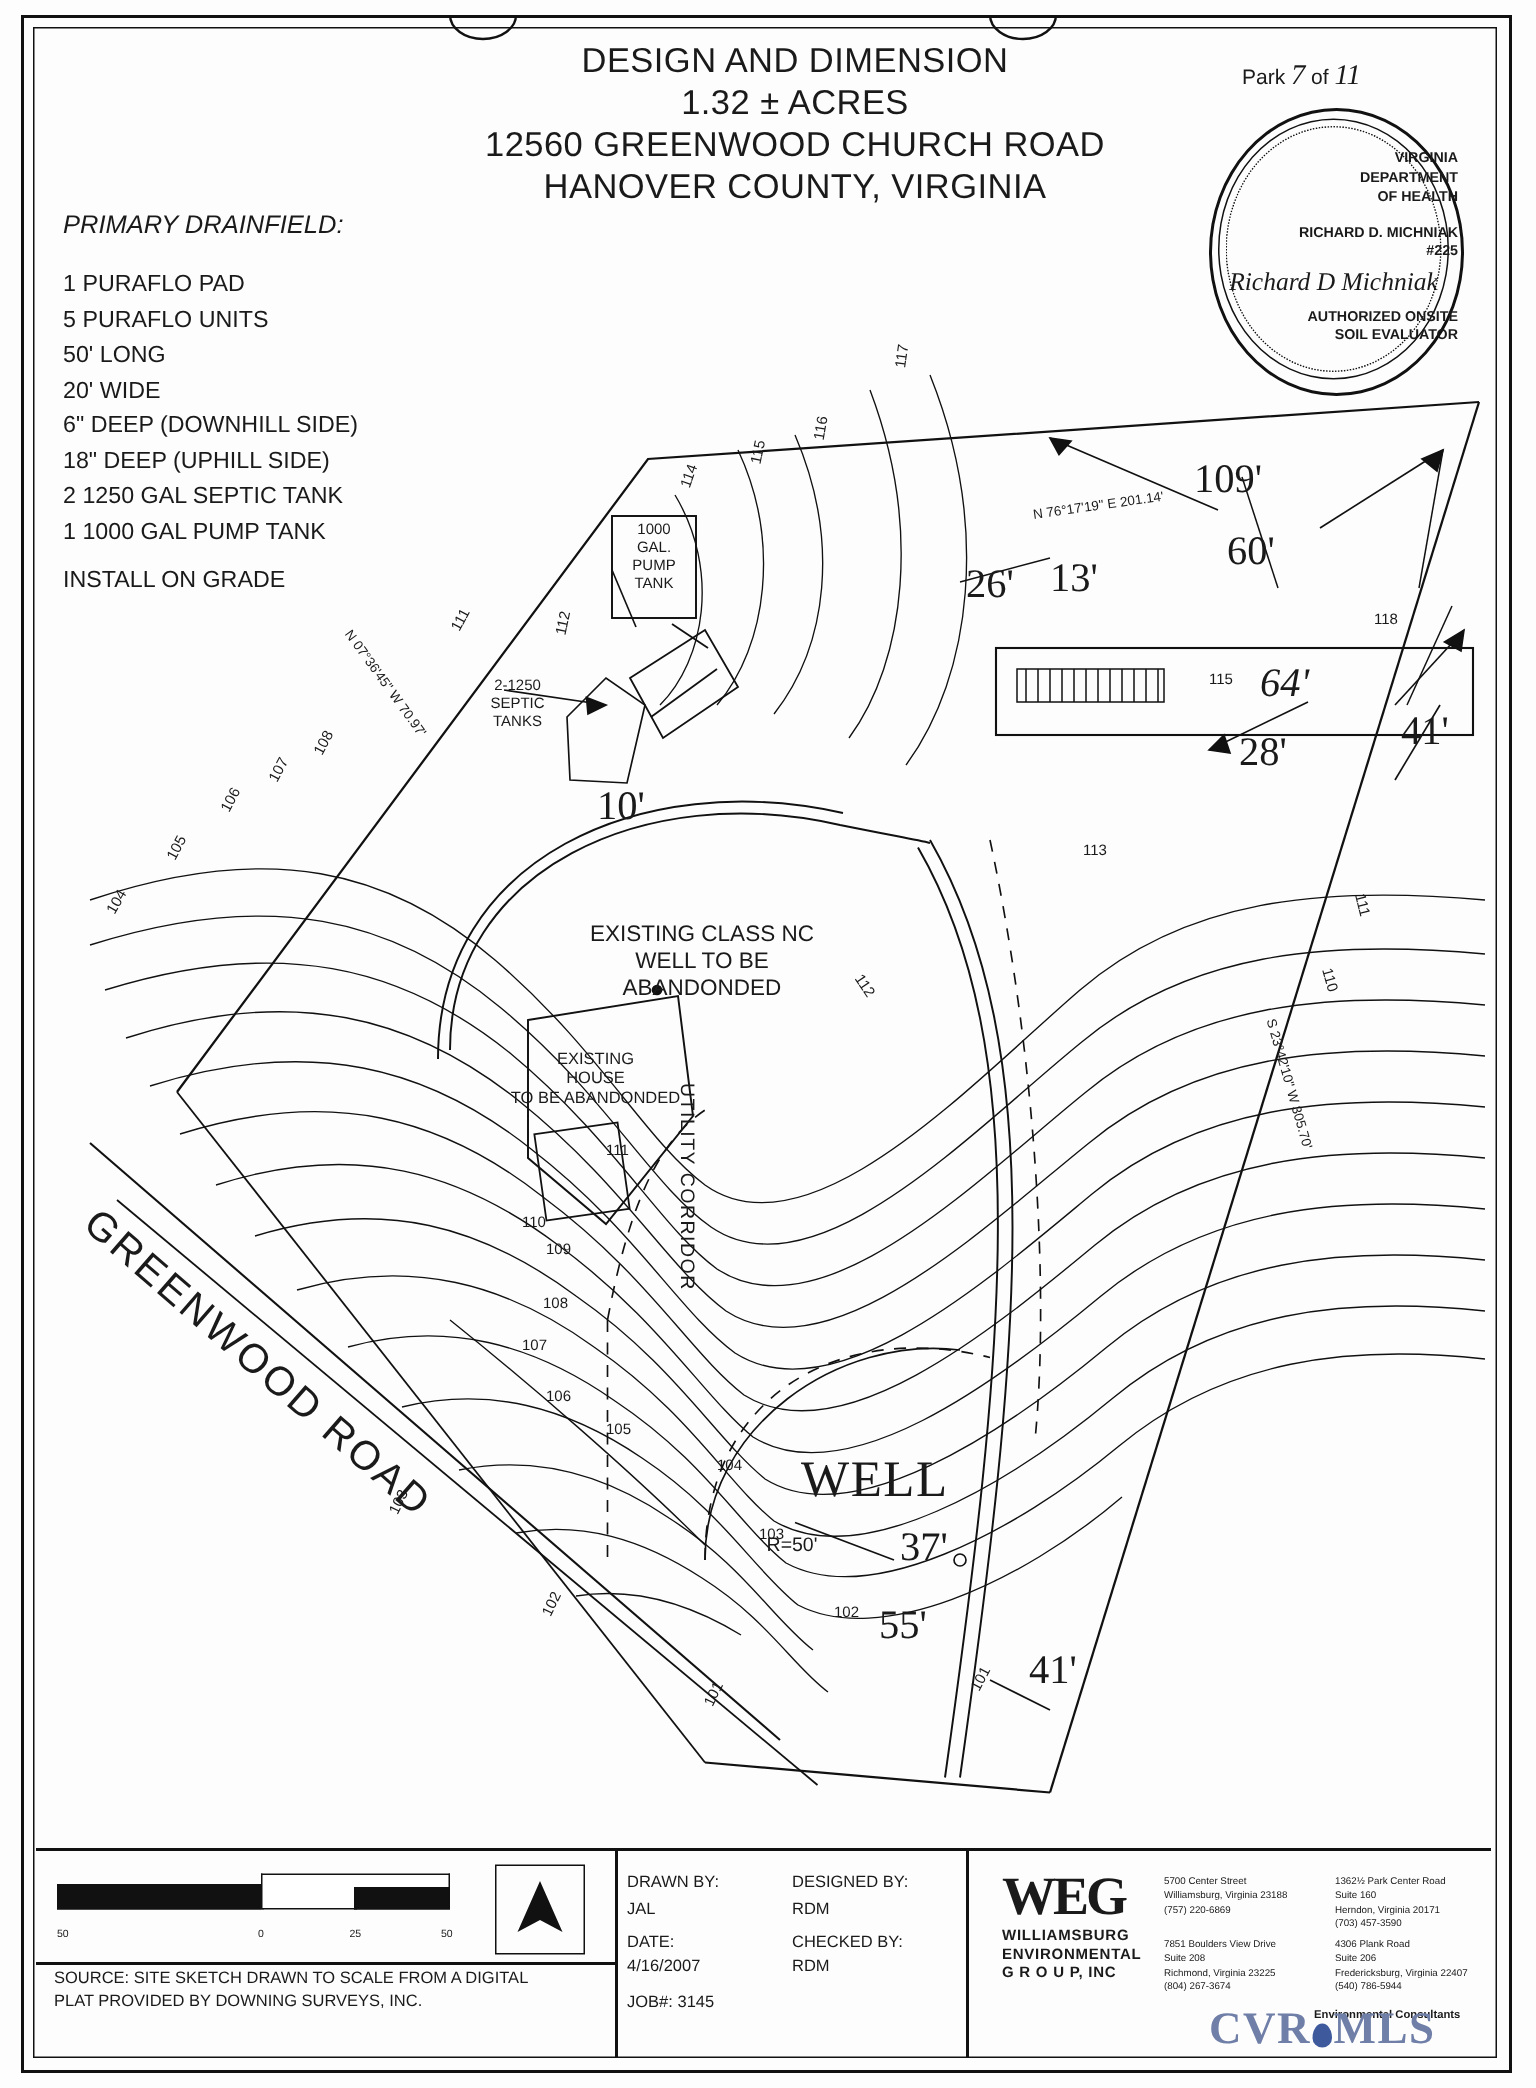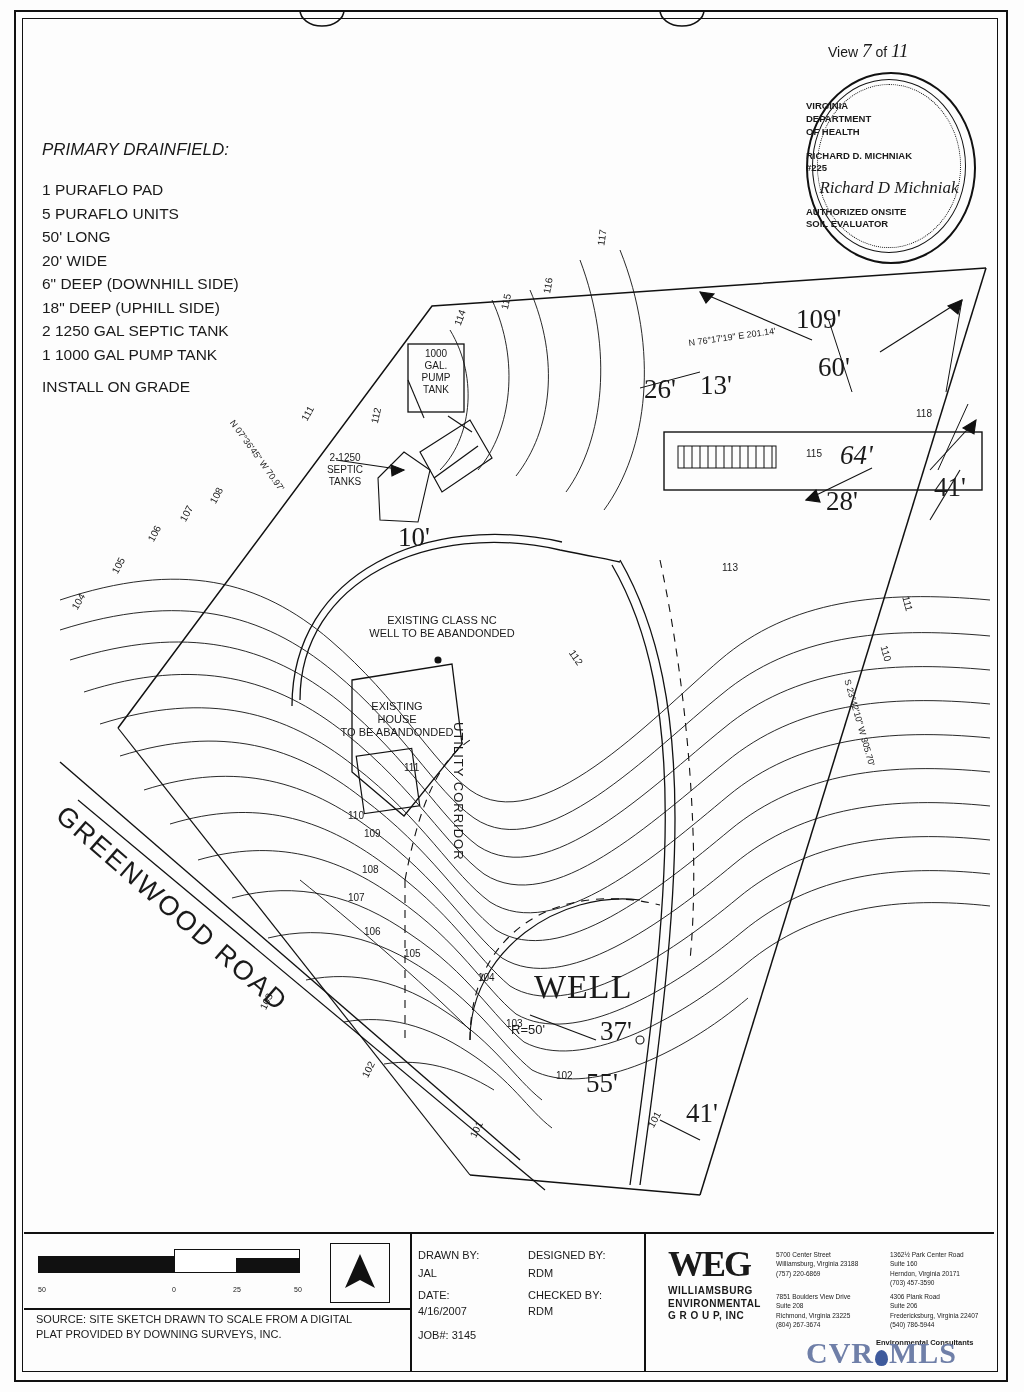--- a/index.html
+++ b/index.html
@@ -11,21 +11,21 @@
   .title-block{position:absolute;left:250px;top:26px;width:560px;text-align:center;line-height:1.22;}
   .title-block div{font-size:23px;letter-spacing:.3px;}
   .page-label{position:absolute;left:828px;top:40px;font-size:14px;}
   .page-num{font-family:"Liberation Serif",serif;font-style:italic;font-size:19px;}
   .seal{position:absolute;left:806px;top:72px;width:168px;height:190px;}
   .seal .ring{position:absolute;left:0;top:0;width:166px;height:188px;border:2px solid #111;
       border-radius:50%;}
   .seal .ring2{position:absolute;left:6px;top:7px;width:152px;height:172px;border:1px solid #111;
       border-radius:50%;}
   .seal .ring3{position:absolute;left:11px;top:12px;width:142px;height:162px;border:1px dotted #111;border-radius:50%;}
-  .seal-txt{position:absolute;width:166px;text-align:left;font-size:9.5px;font-weight:bold;line-height:1.25;}
+  .seal-txt{position:absolute;width:166px;text-align:right;font-size:9.5px;font-weight:bold;line-height:1.25;}
   .seal-sig{position:absolute;width:166px;text-align:center;font-family:"Liberation Serif",serif;
       font-style:italic;font-size:17px;}
   .primary-label{position:absolute;left:42px;top:140px;font-size:17px;font-style:italic;}
   .spec-list{position:absolute;left:42px;top:178px;font-size:15.5px;line-height:1.52;}
   .install{position:absolute;left:42px;top:378px;font-size:15.5px;}
   .dimension{position:absolute;font-family:"Liberation Serif",serif;font-size:27px;}
   .small-note{position:absolute;font-size:10px;line-height:1.2;text-align:center;}
   .contour-lbl{position:absolute;font-size:10px;}
   .bearing{position:absolute;font-size:9px;white-space:nowrap;}
   .well-word{position:absolute;left:534px;top:968px;font-family:"Liberation Serif",serif;font-size:34px;letter-spacing:1px;}
@@ -154,23 +154,29 @@
       <path d="M352 680 L452 664 L462 744 L404 816 L352 772 Z" stroke-width="1.3"></path>
       <rect x="360" y="752" width="56" height="58" stroke-width="1.2" transform="rotate(-8 388 781)"></rect>
 
       <circle cx="438" cy="660" r="3" fill="#111"></circle>
       <circle cx="640" cy="1040" r="4" fill="none"></circle>
 
       <path d="M118 728 L118 470 L240 408" stroke-width="0"></path>
     </g>
   </svg>
 
+  <div class="title-block">
+    <div>DESIGN AND DIMENSION</div>
+    <div>1.32 ± ACRES</div>
+    <div>12560 GREENWOOD CHURCH ROAD</div>
+    <div>HANOVER COUNTY, VIRGINIA</div>
+  </div>
 
   <div class="page-label">
-    <span>View</span>
+    <span>Park</span>
     <span class="page-num">7</span>
     <span>of</span>
     <span class="page-num">11</span>
   </div>
 
   <div class="seal">
     <div class="ring"></div>
     <div class="ring2"></div>
     <div class="ring3"></div>
     <div class="seal-txt" style="top:28px">VIRGINIA</div>
@@ -196,21 +202,21 @@
   </div>
   <div class="install">INSTALL ON GRADE</div>
 
   <div class="small-note" style="left:408px;top:348px;width:56px;white-space:pre-line;">1000
 GAL.
 PUMP
 TANK</div>
   <div class="small-note" style="left:312px;top:452px;width:66px;white-space:pre-line;">2-1250
 SEPTIC
 TANKS</div>
-  <div class="small-note" style="left:362px;top:614px;width:160px;white-space:pre-line;font-size:11px;">EXISTING CLASS NC
+  <div class="small-note" style="left:388px;top:614px;width:160px;white-space:pre-line;font-size:15px;">EXISTING CLASS NC
 WELL TO BE ABANDONDED</div>
   <div class="small-note" style="left:332px;top:700px;width:130px;white-space:pre-line;font-size:11px;">EXISTING
 HOUSE
 TO BE ABANDONDED</div>
   <div class="utility">UTILITY CORRIDOR</div>
   <div class="well-word">WELL</div>
   <div class="small-note" style="left:498px;top:1022px;width:60px;font-size:13px;">R=50'</div>
 
   <div class="road-word" style="left:70px;top:800px;transform:rotate(41deg);transform-origin:left top;">GREENWOOD ROAD</div>
 

